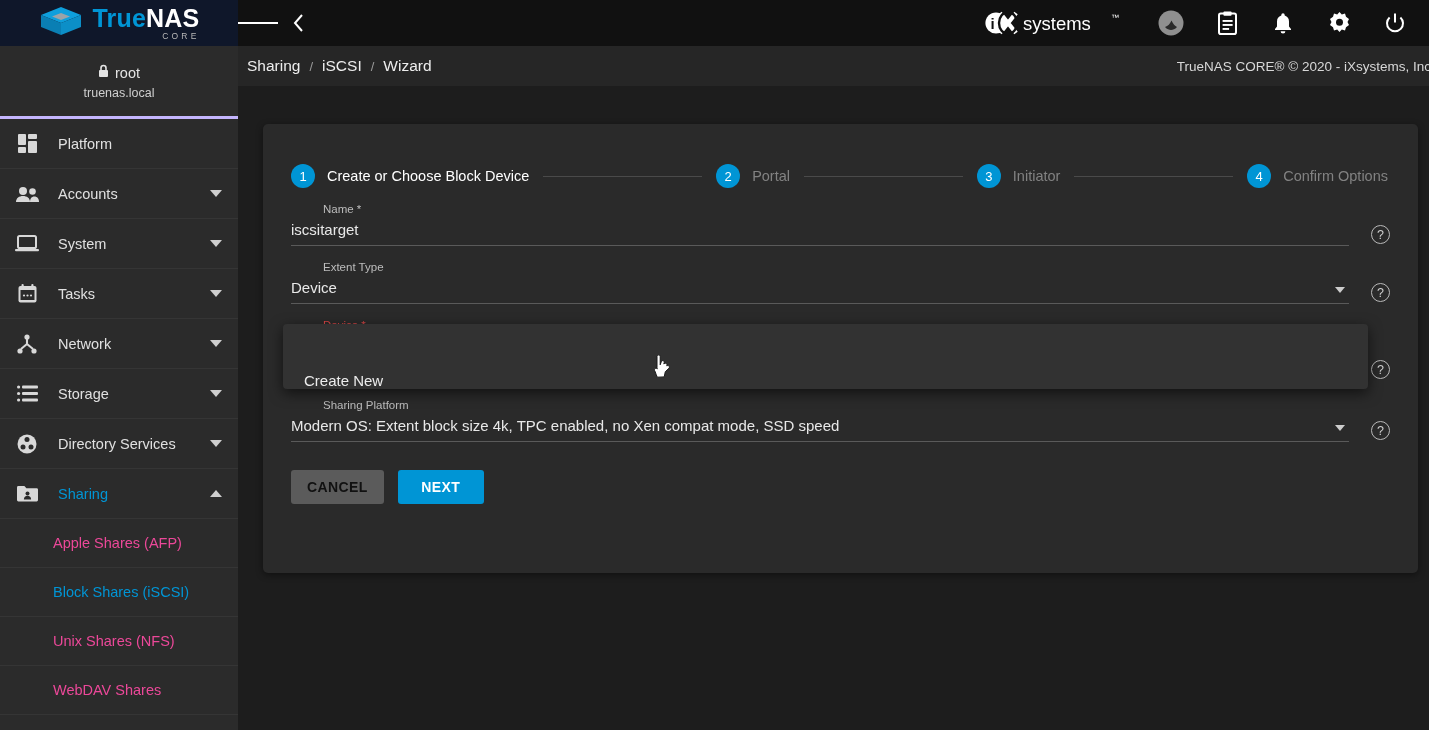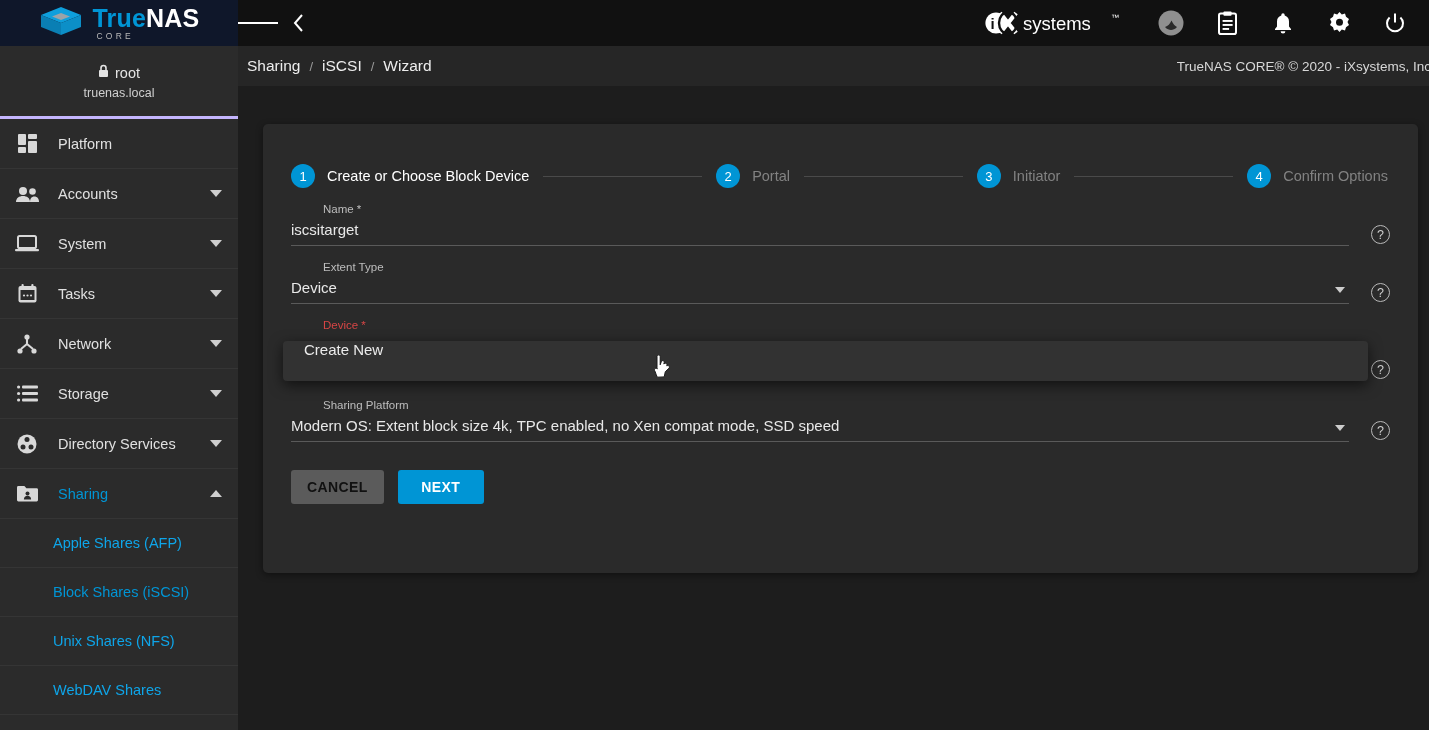--- a/index.html
+++ b/index.html
@@ -24,21 +24,21 @@
     height: 46px; background: #0f172a;
     display: flex; align-items: center; justify-content: center;
   }
   #brand .logo-mark { margin-right: 10px; display: block; }
   #brand .wordmark { line-height: 1; text-align: left; }
   #brand .wm-top { font-size: 25px; font-weight: bold; letter-spacing: .2px; }
   #brand .wm-true { color: #0095d5; }
   #brand .wm-nas  { color: #ffffff; }
   #brand .wm-sub {
     color: #b8b8b8; font-size: 8.5px; letter-spacing: 3.2px;
-    text-align: left; margin-top: 1px; padding-left: 4px;
+    text-align: right; margin-top: 1px; padding-left: 4px;
   }
 
   #userbox {
     padding: 18px 0 16px; text-align: center;
     border-bottom: 3px solid #c4b5fd;
   }
   #userbox .uname {
     color: #e4e4e4; font-size: 14.5px;
     display: flex; align-items: center; justify-content: center; gap: 6px;
   }
@@ -63,21 +63,21 @@
   }
   .caret.down { border-top: 7px solid #cfcfcf; }
   .caret.up   { border-bottom: 7px solid #cfcfcf; }
   .nav-item.active { color: #0095d5; }
   .nav-item.active .caret.up { border-bottom-color: #cfcfcf; }
 
   .sub-item {
     display: flex; align-items: center;
     height: 49px; padding-left: 53px;
     border-bottom: 1px solid #353535;
-    color: #0ea5e9; font-size: 14.5px; cursor: pointer;
+    color: #ec4899; font-size: 14.5px; cursor: pointer;
   }
   .sub-item.active { color: #0095d5; }
 
   
   #topbar {
     position: absolute; left: 238px; top: 0;
     width: 1191px; height: 46px; background: #111111;
     display: flex; align-items: center;
   }
   #topbar .tb-btn {
@@ -164,26 +164,26 @@
   }
   .field.error .flabel { color: #d64545; }
   .field .errmsg { font-size: 12.5px; color: #d64545; margin-top: 5px; }
 
   
   #device-field .fvalue { color: #e8e8e8; }
 
   
   #dropdown {
     position: absolute;
-    left: 283px; top: 341px;
-    width: 1085px; height: 40px;
+    left: 283px; top: 324px;
+    width: 1085px; height: 65px;
     background: #323232;
     border-radius: 4px;
     box-shadow: 0 4px 14px rgba(0,0,0,.6);
-    display: flex; align-items: flex-start;
+    display: flex; align-items: flex-end;
     z-index: 40;
   }
   #dropdown .opt {
     padding-left: 21px; color: #ececec; font-size: 15px; cursor: pointer;
   }
 
   
   #actions { padding: 28px 28px 0 28px; display: flex; gap: 14px; }
   .btn {
     height: 34px; min-width: 86px; padding: 0 16px;

